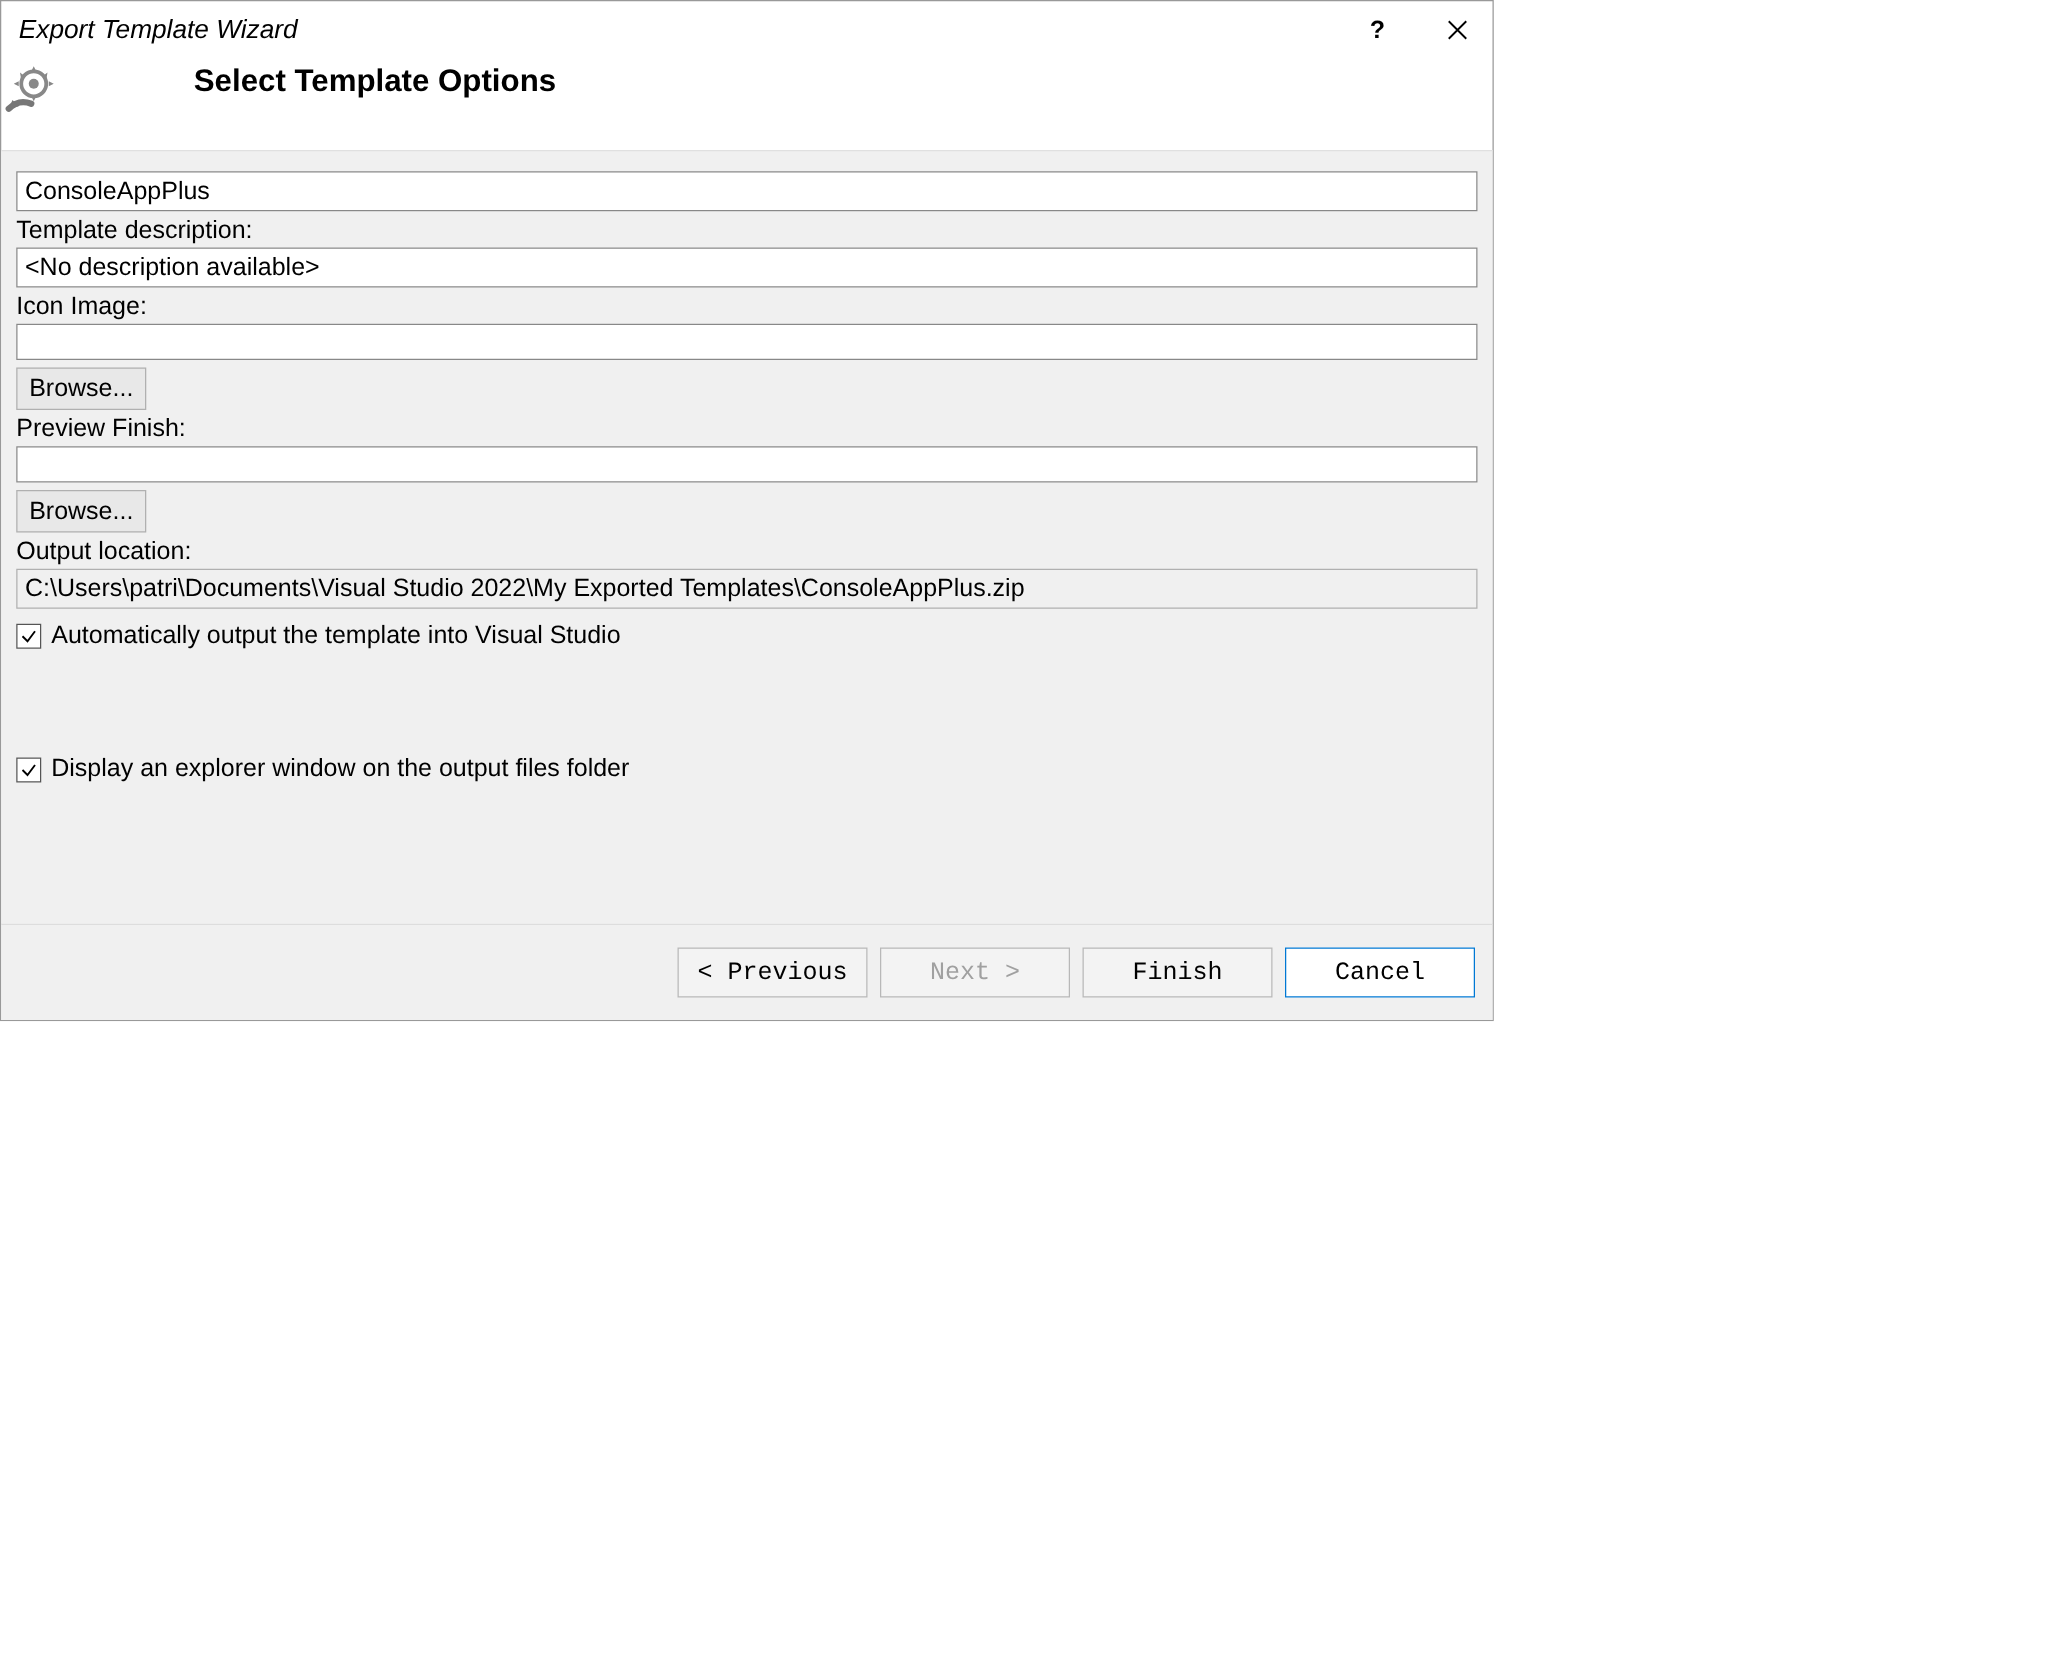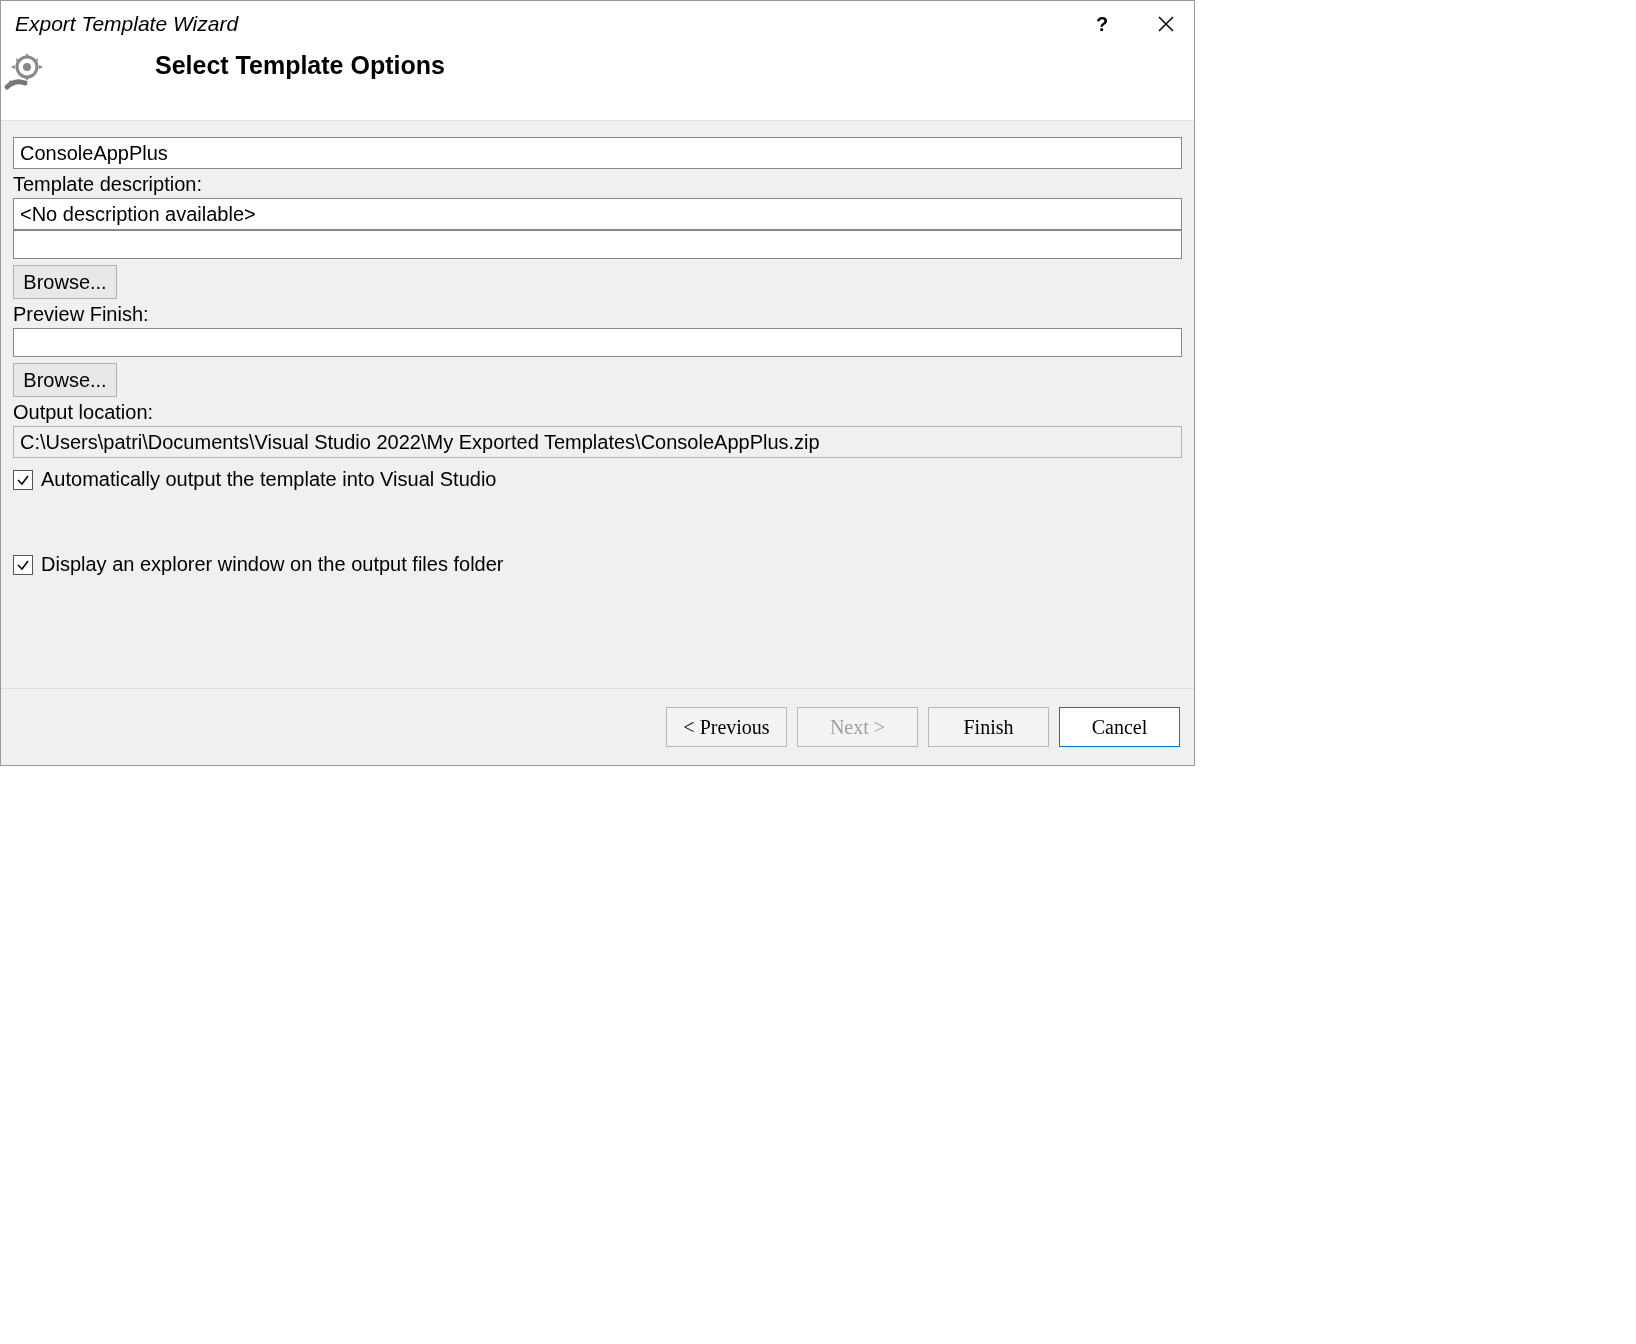--- a/index.html
+++ b/index.html
@@ -120,21 +120,21 @@
       cursor: pointer;
       text-align: center;
     }
     .checkbox-row {
       display: flex;
       align-items: center;
       gap: 8px;
       margin-top: 10px;
     }
     .checkbox-row.second {
-      margin-top: 62px;
+      margin-top: 84px;
     }
     .checkbox {
       width: 20px;
       height: 20px;
       border: 1px solid #555;
       background: #fff;
       display: inline-flex;
       align-items: center;
       justify-content: center;
       cursor: pointer;
@@ -146,26 +146,26 @@
     }
     .footer {
       border-top: 1px solid #ddd;
       background: #f0f0f0;
       padding: 18px 14px 18px 14px;
       display: flex;
       justify-content: flex-end;
       gap: 10px;
     }
     .footer-btn {
-      width: 121px;
+      width: 152px;
       height: 40px;
       border: 1px solid #b8b8b8;
       background: #f3f3f3;
       font-size: 20px;
-      font-family: Liberation Serif, serif;
+      font-family: Liberation Mono, monospace;
       cursor: pointer;
     }
     .footer-btn.disabled {
       color: #a0a0a0;
       cursor: default;
     }
     .footer-btn.primary {
       border: 1.5px solid #0078d4;
       background: #fff;
     }
@@ -204,20 +204,21 @@
     <div class="page-header">Select Template Options</div>
   </div>
 
   <div class="content-area">
 
     <input class="text-input" type="text" value="ConsoleAppPlus" style="">
 
     <label class="form-label">Template description:</label>
     <input class="text-input" type="text" value="&lt;No description available&gt;" style="">
 
+    <label class="form-label">Icon Image:</label>
     <div class="row-with-button">
       <input class="text-input" type="text" value="" style="">
       <button class="browse-btn">Browse...</button>
     </div>
 
     <label class="form-label">Preview Finish:</label>
     <div class="row-with-button">
       <input class="text-input" type="text" value="" style="">
       <button class="browse-btn">Browse...</button>
     </div>

